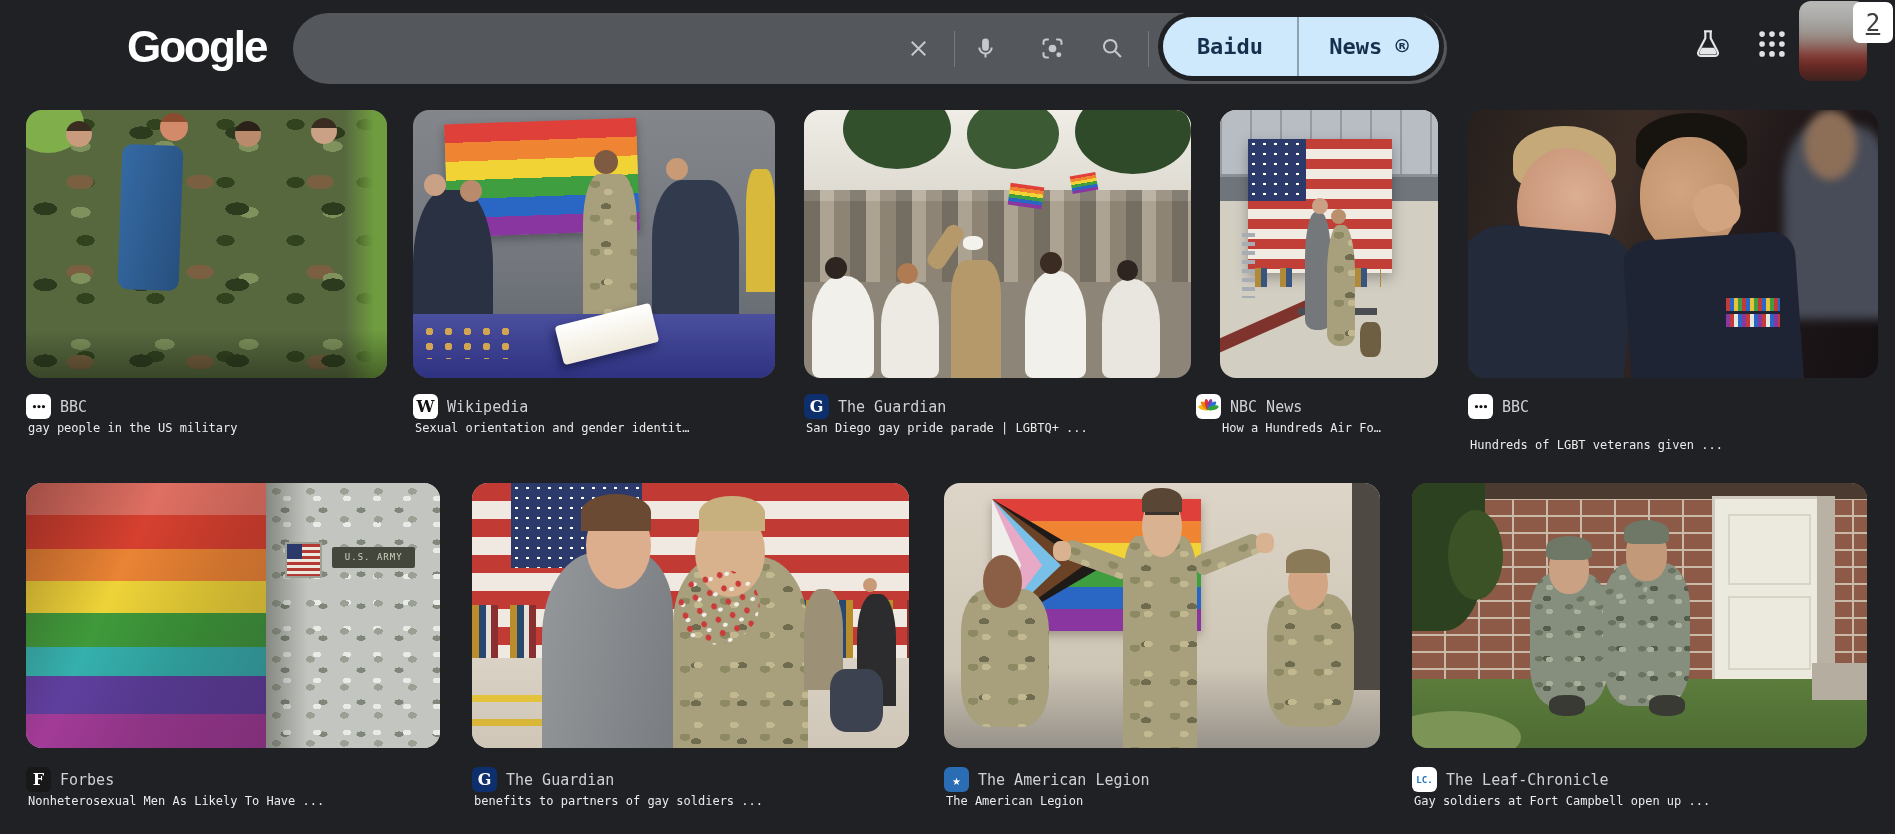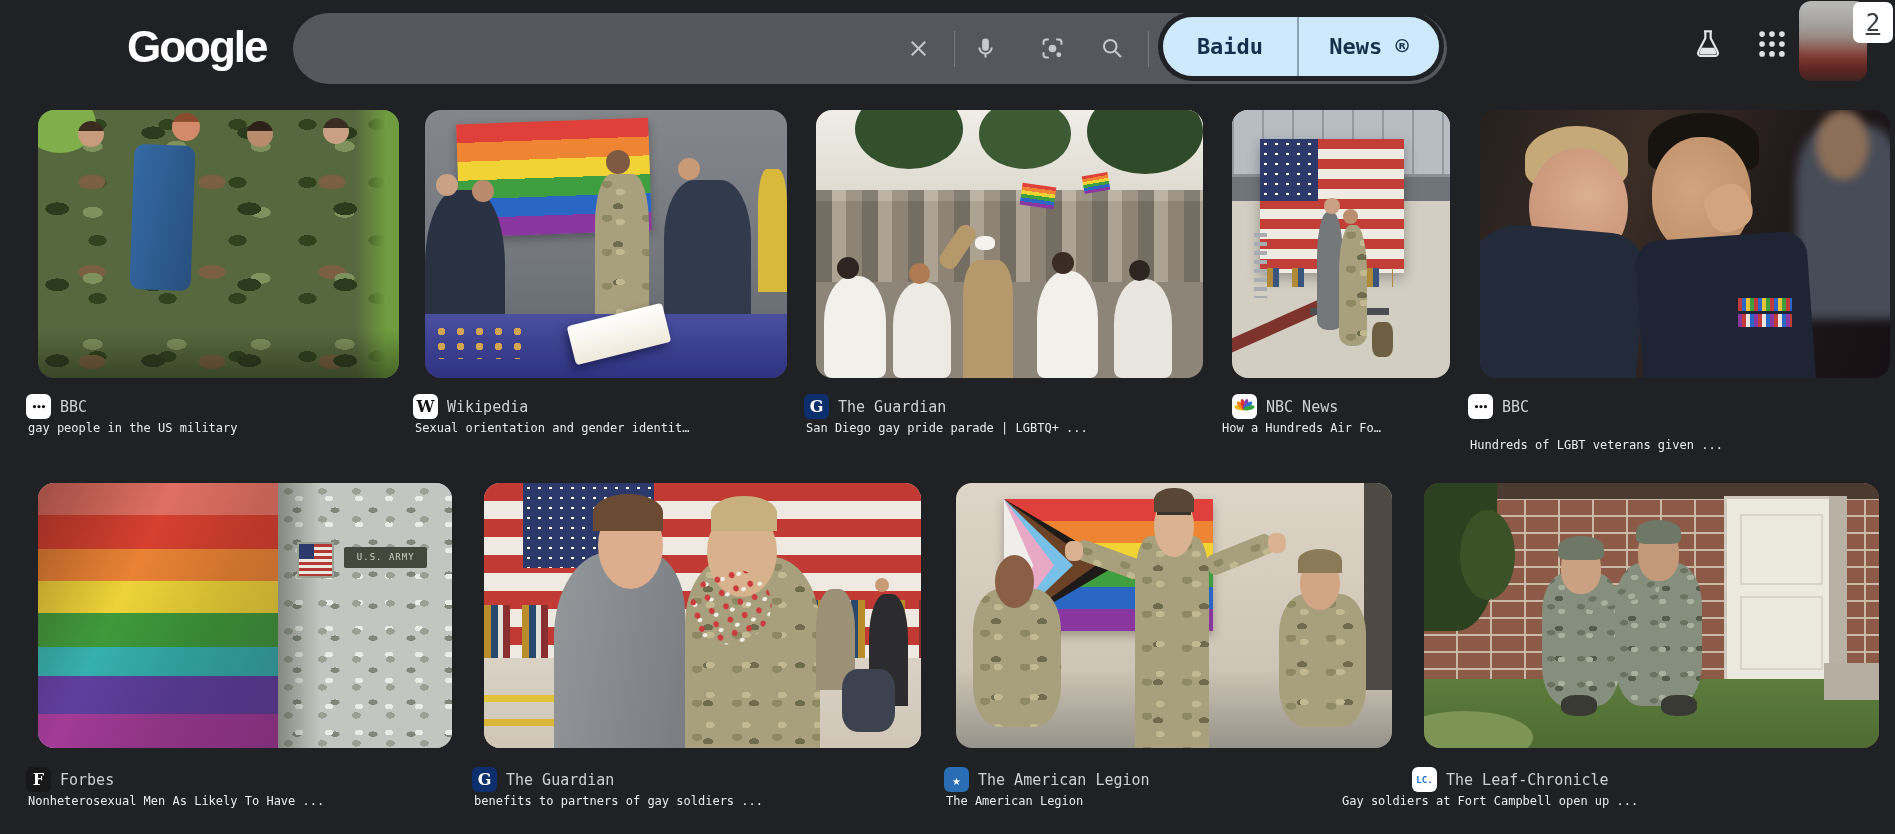--- a/index.html
+++ b/index.html
@@ -42,21 +42,21 @@
   .avatar-inner{
     position:absolute;left:-12px;top:-12px;right:-12px;bottom:-12px;filter:blur(7px);
     background:linear-gradient(180deg,#c6c6c6 0%,#a8a8a6 30%,#968b82 48%,#82302a 66%,#5c2420 78%,#2b2220 95%);
   }
   .badge{
     left:1853px;top:2px;width:40px;height:41px;background:#ffffff;border-radius:7px;
     display:flex;align-items:center;justify-content:center;
     font-size:24px;color:#3c4043;text-decoration:underline;z-index:5;
   }
   
-  .tile{position:absolute;border-radius:16px;overflow:hidden;background:#3a3a3a;cursor:pointer;margin-left:12px;}
+  .tile{position:absolute;border-radius:16px;overflow:hidden;background:#3a3a3a;cursor:pointer;}
   .chip{position:absolute;display:flex;align-items:center;gap:9px;cursor:pointer;}
   .chip-icon{
     width:25px;height:25px;border-radius:6px;display:flex;align-items:center;justify-content:center;
     flex:0 0 25px;font-weight:700;overflow:hidden;
   }
   .chip-label{font-size:15px;color:#cfd1d4;white-space:nowrap;}
   .rtitle{position:absolute;font-size:12px;color:#eaebec;white-space:nowrap;cursor:pointer;}
   .ico-white{background:#ffffff;color:#111;}
   .ico-guardian{background:#0e2f6e;color:#fff;font-family:"DejaVu Serif",serif;font-size:16px;}
   .ico-forbes{background:#181818;color:#fff;font-family:"DejaVu Serif",serif;font-size:16px;}
@@ -237,21 +237,21 @@
   <div class="chip-label">Wikipedia</div>
 </div>
 <div class="rtitle" style="left:415px;top:421px">Sexual orientation and gender identit…</div>
 
 <div class="chip" style="left:804px;top:394px">
   <div class="chip-icon ico-guardian">G</div>
   <div class="chip-label">The Guardian</div>
 </div>
 <div class="rtitle" style="left:806px;top:421px">San Diego gay pride parade | LGBTQ+ ...</div>
 
-<div class="chip" style="left:1232px;top:394px">
+<div class="chip" style="left:1196px;top:394px">
   <div class="chip-icon ico-white">
     <svg width="21" height="21" viewBox="0 0 24 24">
       <g transform="translate(12,15)">
         <ellipse rx="2.6" ry="6.5" transform="rotate(-75) translate(0,-5.5)" fill="#f5b50f"></ellipse>
         <ellipse rx="2.6" ry="6.5" transform="rotate(-45) translate(0,-5.5)" fill="#ef8111"></ellipse>
         <ellipse rx="2.6" ry="6.5" transform="rotate(-15) translate(0,-5.5)" fill="#d9372b"></ellipse>
         <ellipse rx="2.6" ry="6.5" transform="rotate(15) translate(0,-5.5)" fill="#8a3fa8"></ellipse>
         <ellipse rx="2.6" ry="6.5" transform="rotate(45) translate(0,-5.5)" fill="#2a70d8"></ellipse>
         <ellipse rx="2.6" ry="6.5" transform="rotate(75) translate(0,-5.5)" fill="#33a23d"></ellipse>
       </g>
@@ -367,13 +367,13 @@
 <div class="chip" style="left:944px;top:767px">
   <div class="chip-icon ico-legion">★</div>
   <div class="chip-label">The American Legion</div>
 </div>
 <div class="rtitle" style="left:946px;top:794px">The American Legion</div>
 
 <div class="chip" style="left:1412px;top:767px">
   <div class="chip-icon ico-lc">LC.</div>
   <div class="chip-label">The Leaf-Chronicle</div>
 </div>
-<div class="rtitle" style="left:1342px;top:794px">Gay soldiers at Fort Campbell open up ...</div>
+<div class="rtitle" style="left:1414px;top:794px">Gay soldiers at Fort Campbell open up ...</div>
 
 </body></html>

